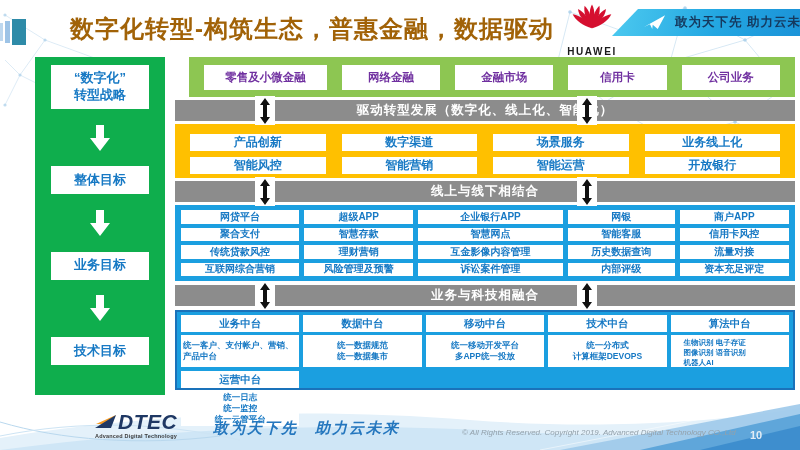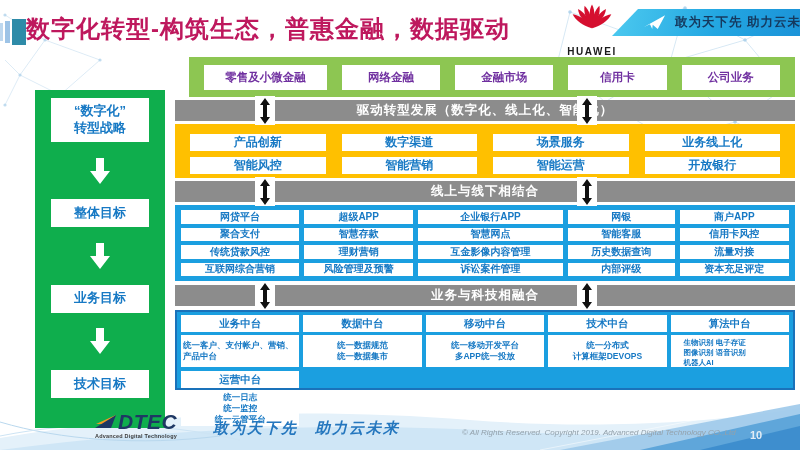--- a/index.html
+++ b/index.html
@@ -4,33 +4,33 @@
 <style>
   html,body{margin:0;padding:0;background:#fff;}
   .slide{position:relative;width:800px;height:450px;background:#ffffff;overflow:hidden;
          font-family:"Liberation Sans","DejaVu Sans",sans-serif;}
   .deco{position:absolute;z-index:0;pointer-events:none;}
   
   .accent{position:absolute;left:0;top:19px;display:flex;align-items:center;gap:2px;z-index:2;}
   .accent .b1{width:3px;height:18px;background:#bdd7ee;}
   .accent .b2{width:5px;height:22px;background:#9dc3e6;}
   .accent .b3{width:14px;height:26px;background:#2e8ba8;}
-  .page-title{position:absolute;left:26px;top:13px;font-size:24px;font-weight:800;color:#be185d;
-              letter-spacing:1px;z-index:2;white-space:nowrap;}
+  .page-title{position:absolute;left:26px;top:13px;font-size:24px;font-weight:800;color:#a16207;
+              letter-spacing:1px;z-index:2;white-space:nowrap;padding-left:44px;}
   .hw-logo{position:absolute;left:564px;top:2px;width:56px;text-align:center;z-index:3;}
   .hw-name{font-size:10px;font-weight:700;letter-spacing:1.6px;color:#1a1a1a;margin-top:12px;}
   .top-banner{position:absolute;left:612px;right:0;top:9px;height:27px;z-index:2;
               background:linear-gradient(100deg,#4cc9ef 0%,#23a7e2 55%,#1b93d8 100%);
               clip-path:polygon(26px 0,100% 0,100% 100%,0 100%);
               display:flex;align-items:center;padding-left:32px;box-sizing:border-box;}
   .plane{margin-right:9px;display:flex;}
   .top-banner-text{font-size:12.5px;font-weight:700;color:#15395e;letter-spacing:1px;white-space:nowrap;}
   
   .sidebar{position:absolute;left:35px;top:57px;width:130px;height:338px;background:#0fae4d;
-           display:flex;flex-direction:column;padding:8px 16px 30px;box-sizing:border-box;z-index:2;margin-top:33px;}
+           display:flex;flex-direction:column;padding:8px 16px 30px;box-sizing:border-box;z-index:2;}
   .sb-box{background:#fff;display:flex;align-items:center;justify-content:center;text-align:center;
           color:#1779c4;font-weight:700;font-size:13px;line-height:1.3;white-space:pre-line;
           min-height:28px;flex:0 0 auto;}
   .sb-box.tall{min-height:44px;}
   .sb-arrow{flex:1;display:flex;align-items:center;justify-content:center;}
   
   .main{position:absolute;left:175px;top:57px;width:620px;z-index:2;}
   .band-green{height:40px;background:#8dc652;display:flex;align-items:center;gap:15px;padding:0 15px;margin-left:14px;}
   .bg-cell{flex:1;height:25px;background:#fff;display:flex;align-items:center;justify-content:center;
            color:#7030a0;font-weight:700;font-size:11.5px;white-space:nowrap;}

